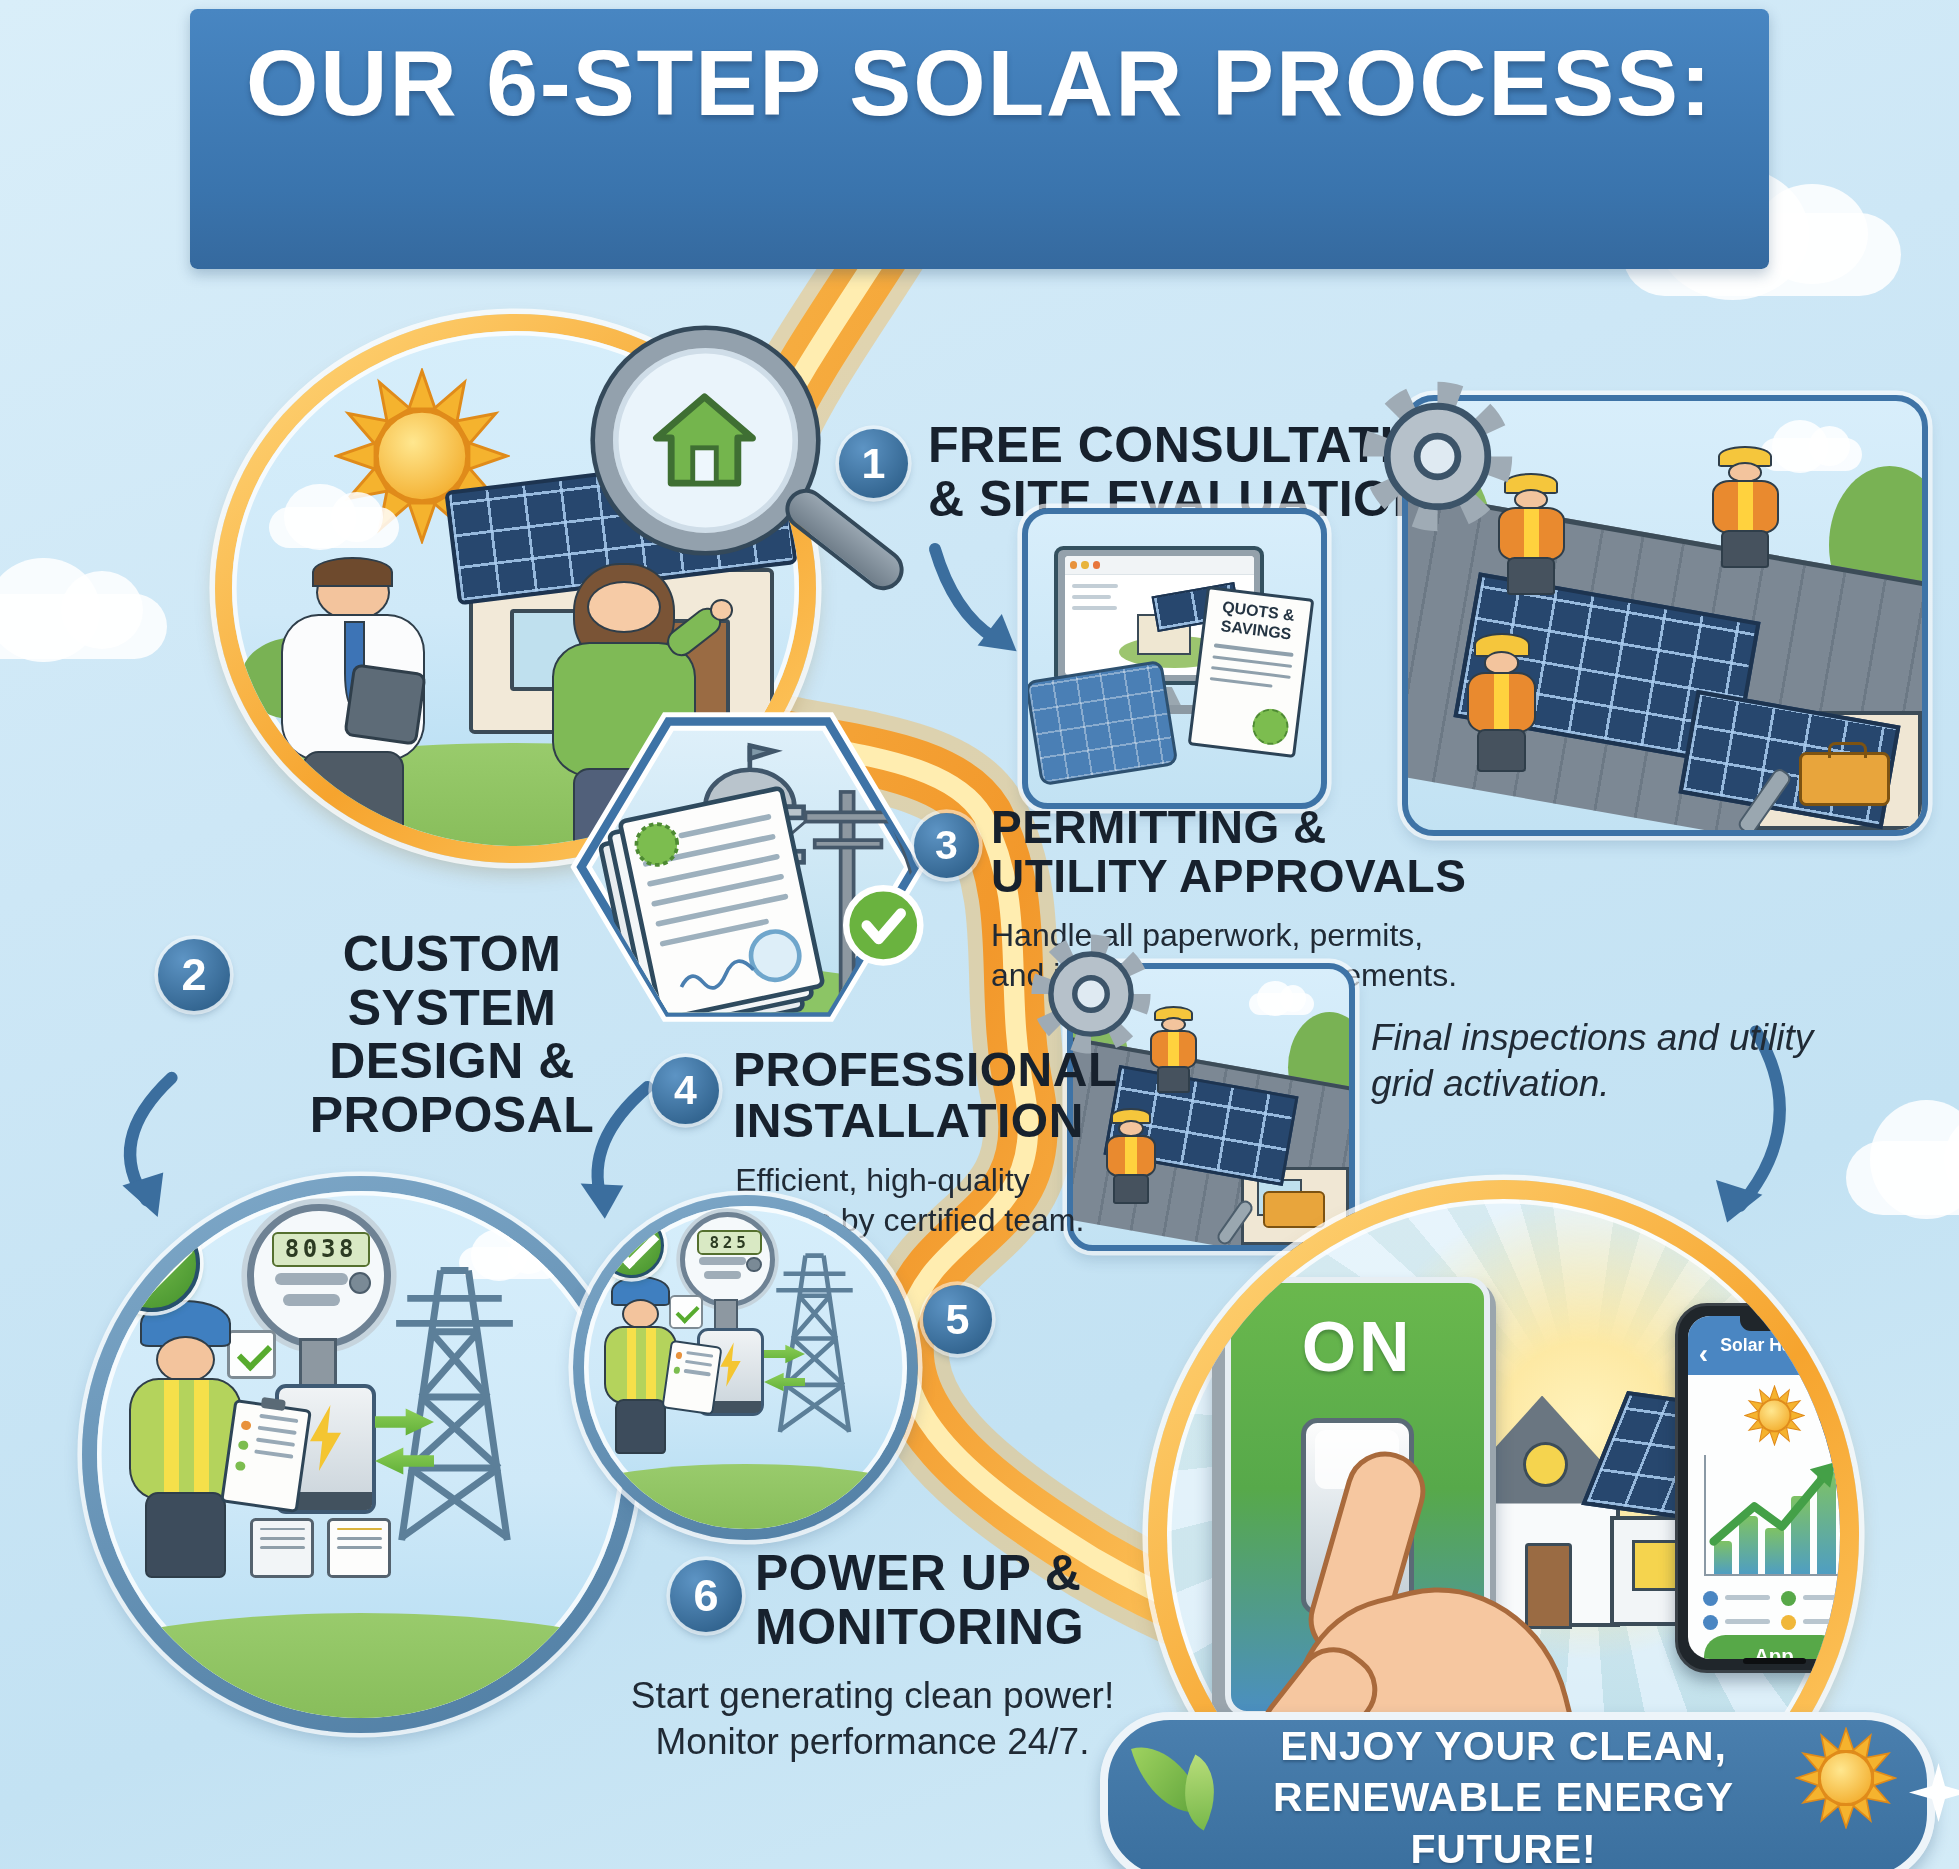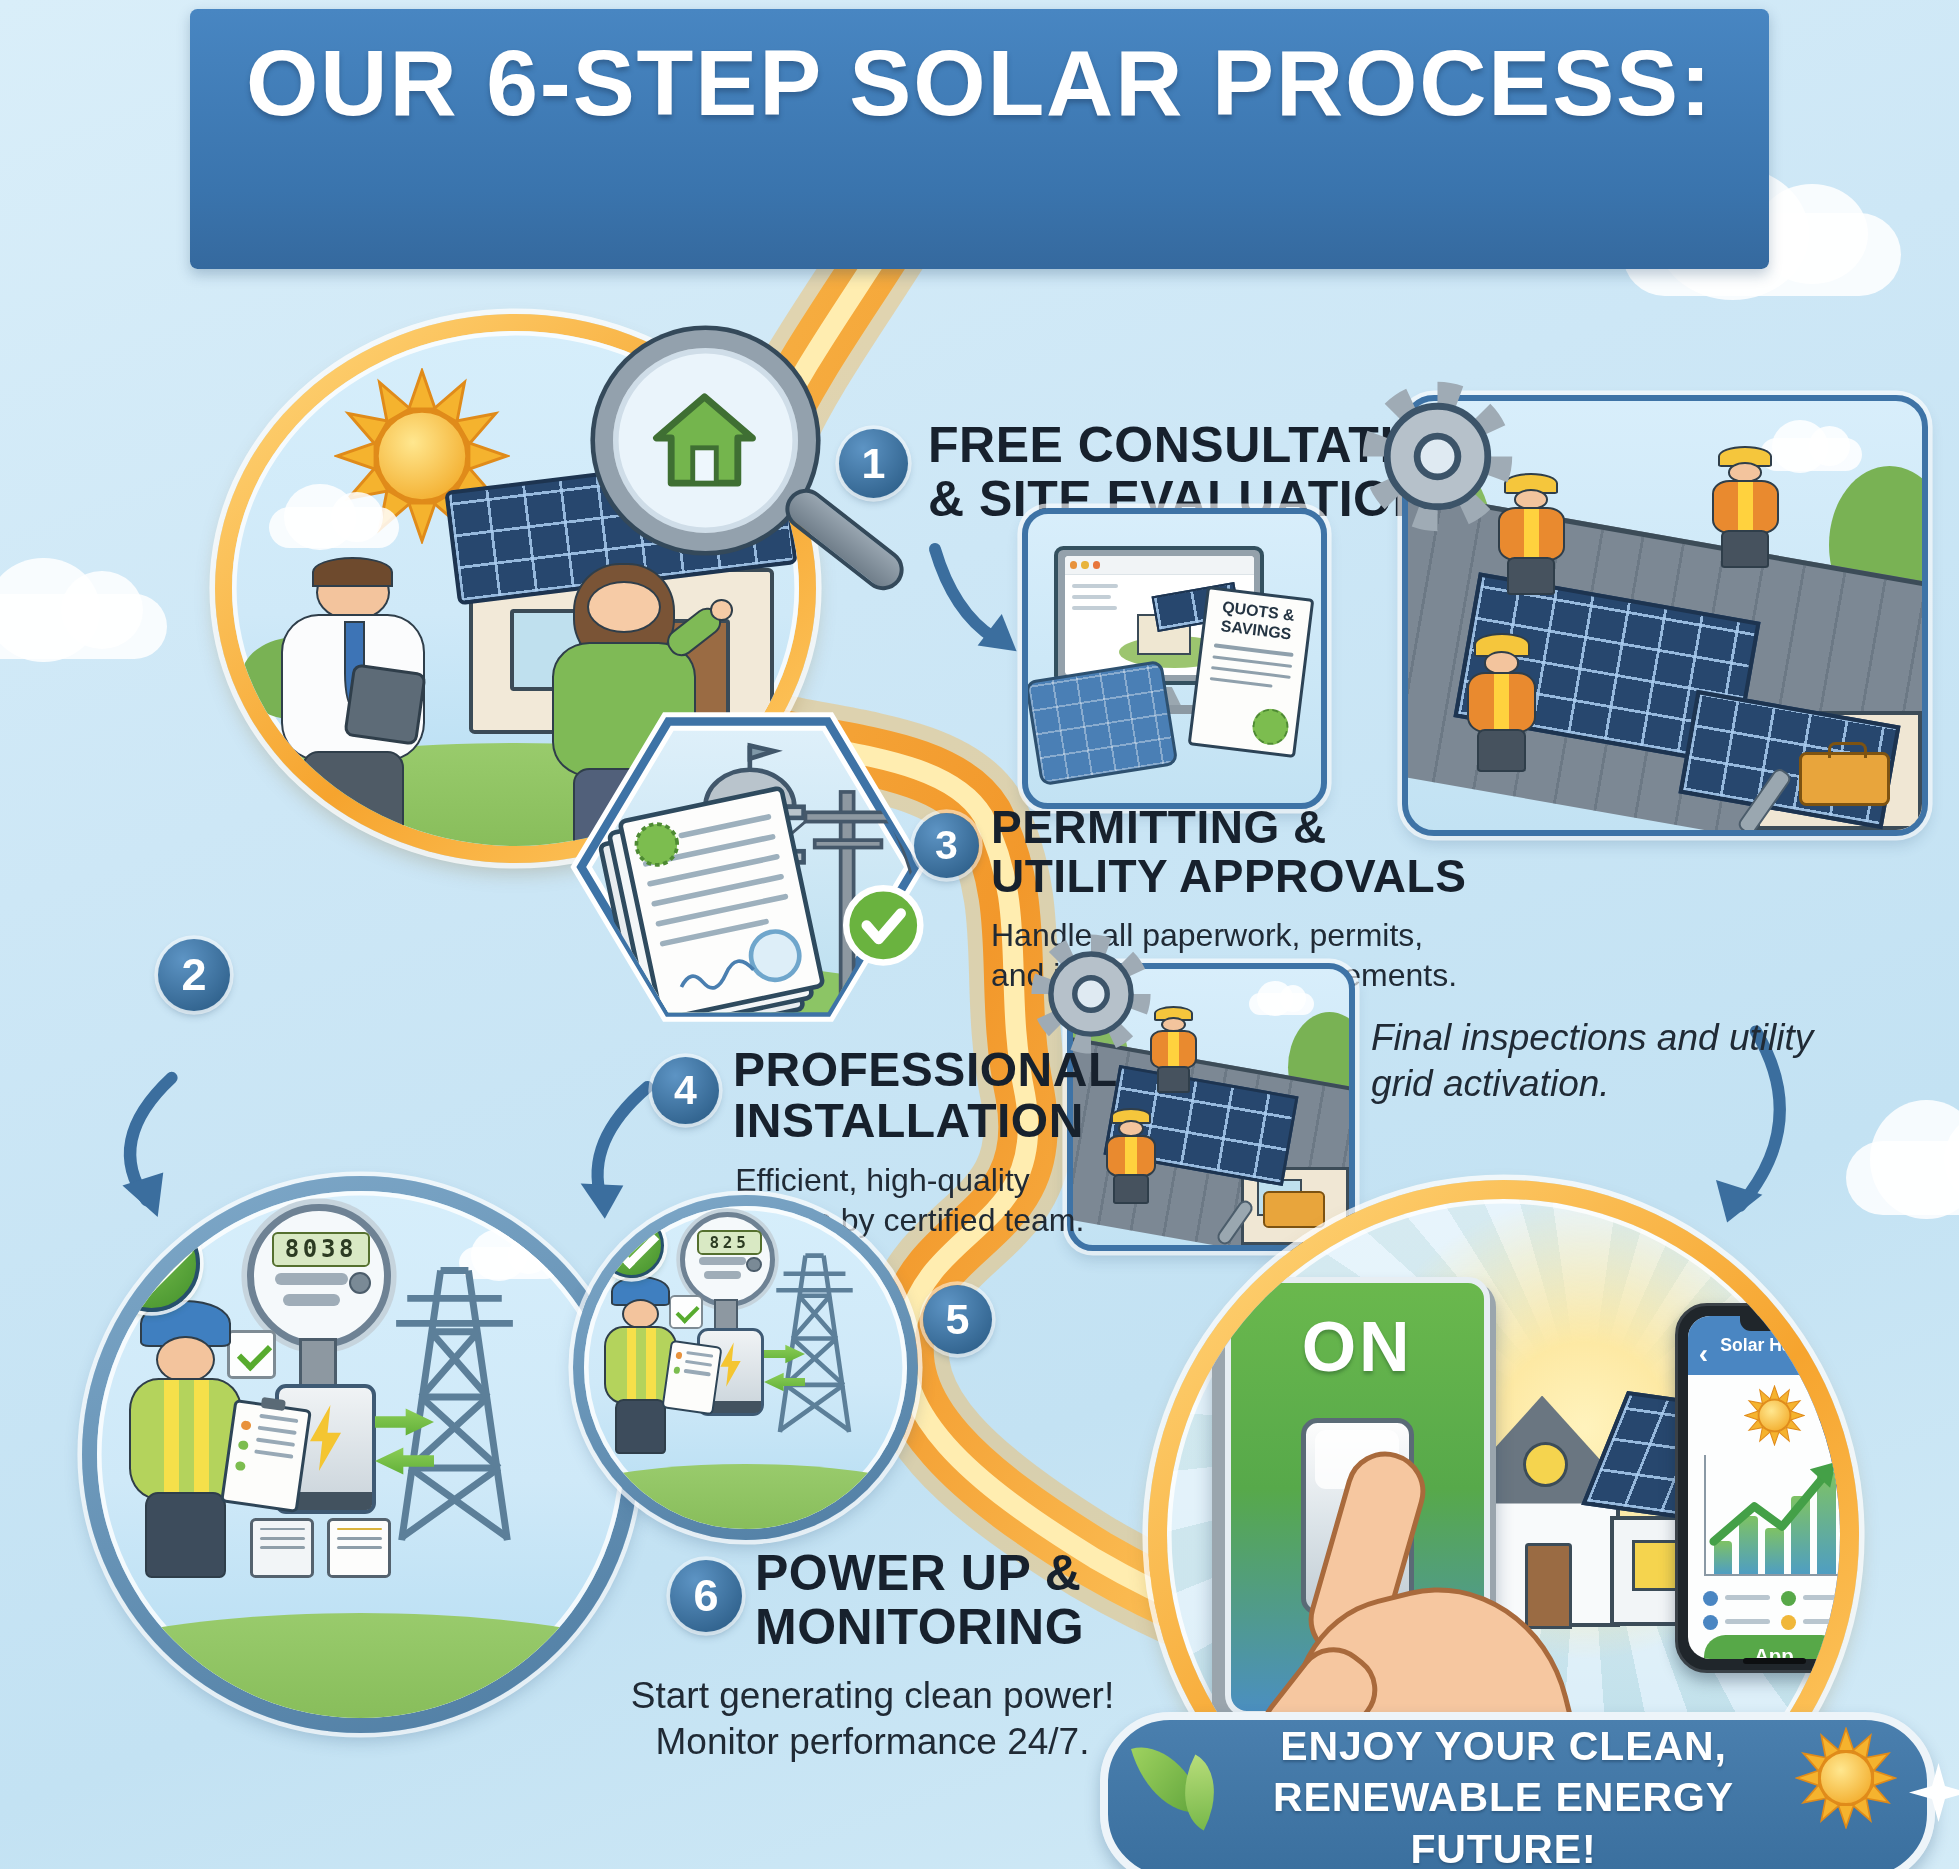--- a/index.html
+++ b/index.html
@@ -358,20 +358,22 @@
     <path d="M334 240 l13 15 l24 -28" fill="none" stroke="#ffffff" stroke-width="11" stroke-linecap="round" stroke-linejoin="round"></path>
   </svg>
 
   <div class="badge" style="left:914px;top:813px;width:65px;height:65px;font-size:41px;">3</div>
   <div class="h-title pre" style="left:991px;top:803px;font-size:46px;">PERMITTING &amp;
 UTILITY APPROVALS</div>
   <div class="h-desc pre" style="left:991px;top:916px;font-size:32px;">Handle all paperwork, permits,
 and interconnection agreements.</div>
 
   <div class="badge" style="left:158px;top:939px;width:72px;height:72px;font-size:45px;">2</div>
+  <div class="h-title pre" style="left:234px;top:928px;width:436px;text-align:center;font-size:50px;">CUSTOM SYSTEM
+DESIGN &amp; PROPOSAL</div>
 
   <div class="h-desc pre" style="left:1371px;top:1015px;font-size:37px;font-style:italic;">Final inspections and utility
 grid activation.</div>
 
   <div class="panel" style="left:1067px;top:963px;width:276px;height:276px;">
     <div class="abs" style="left:-18.6px;top:37px;width:74px;height:102px;background:#87bb62;border-radius:50%;"></div>
     <div class="abs" style="right:-22px;top:43px;width:83px;height:111px;background:#79b254;border-radius:50%;"></div>
     <div class="cloud" style="left:176px;top:24px;width:65px;height:22px;"></div>
     <div class="abs" style="left:-28px;top:96px;width:352px;height:176px;background:#7c8894;transform:rotate(10deg);background-image:repeating-linear-gradient(90deg,rgba(60,75,88,.25) 0 2.8px,transparent 2.8px 33px);border-top:4.6px solid #3c4c58;"></div>
     <div class="abs" style="right:0;bottom:0;width:102px;height:72px;background:#f0e7d4;border:3.7px solid #3c4c58;">

